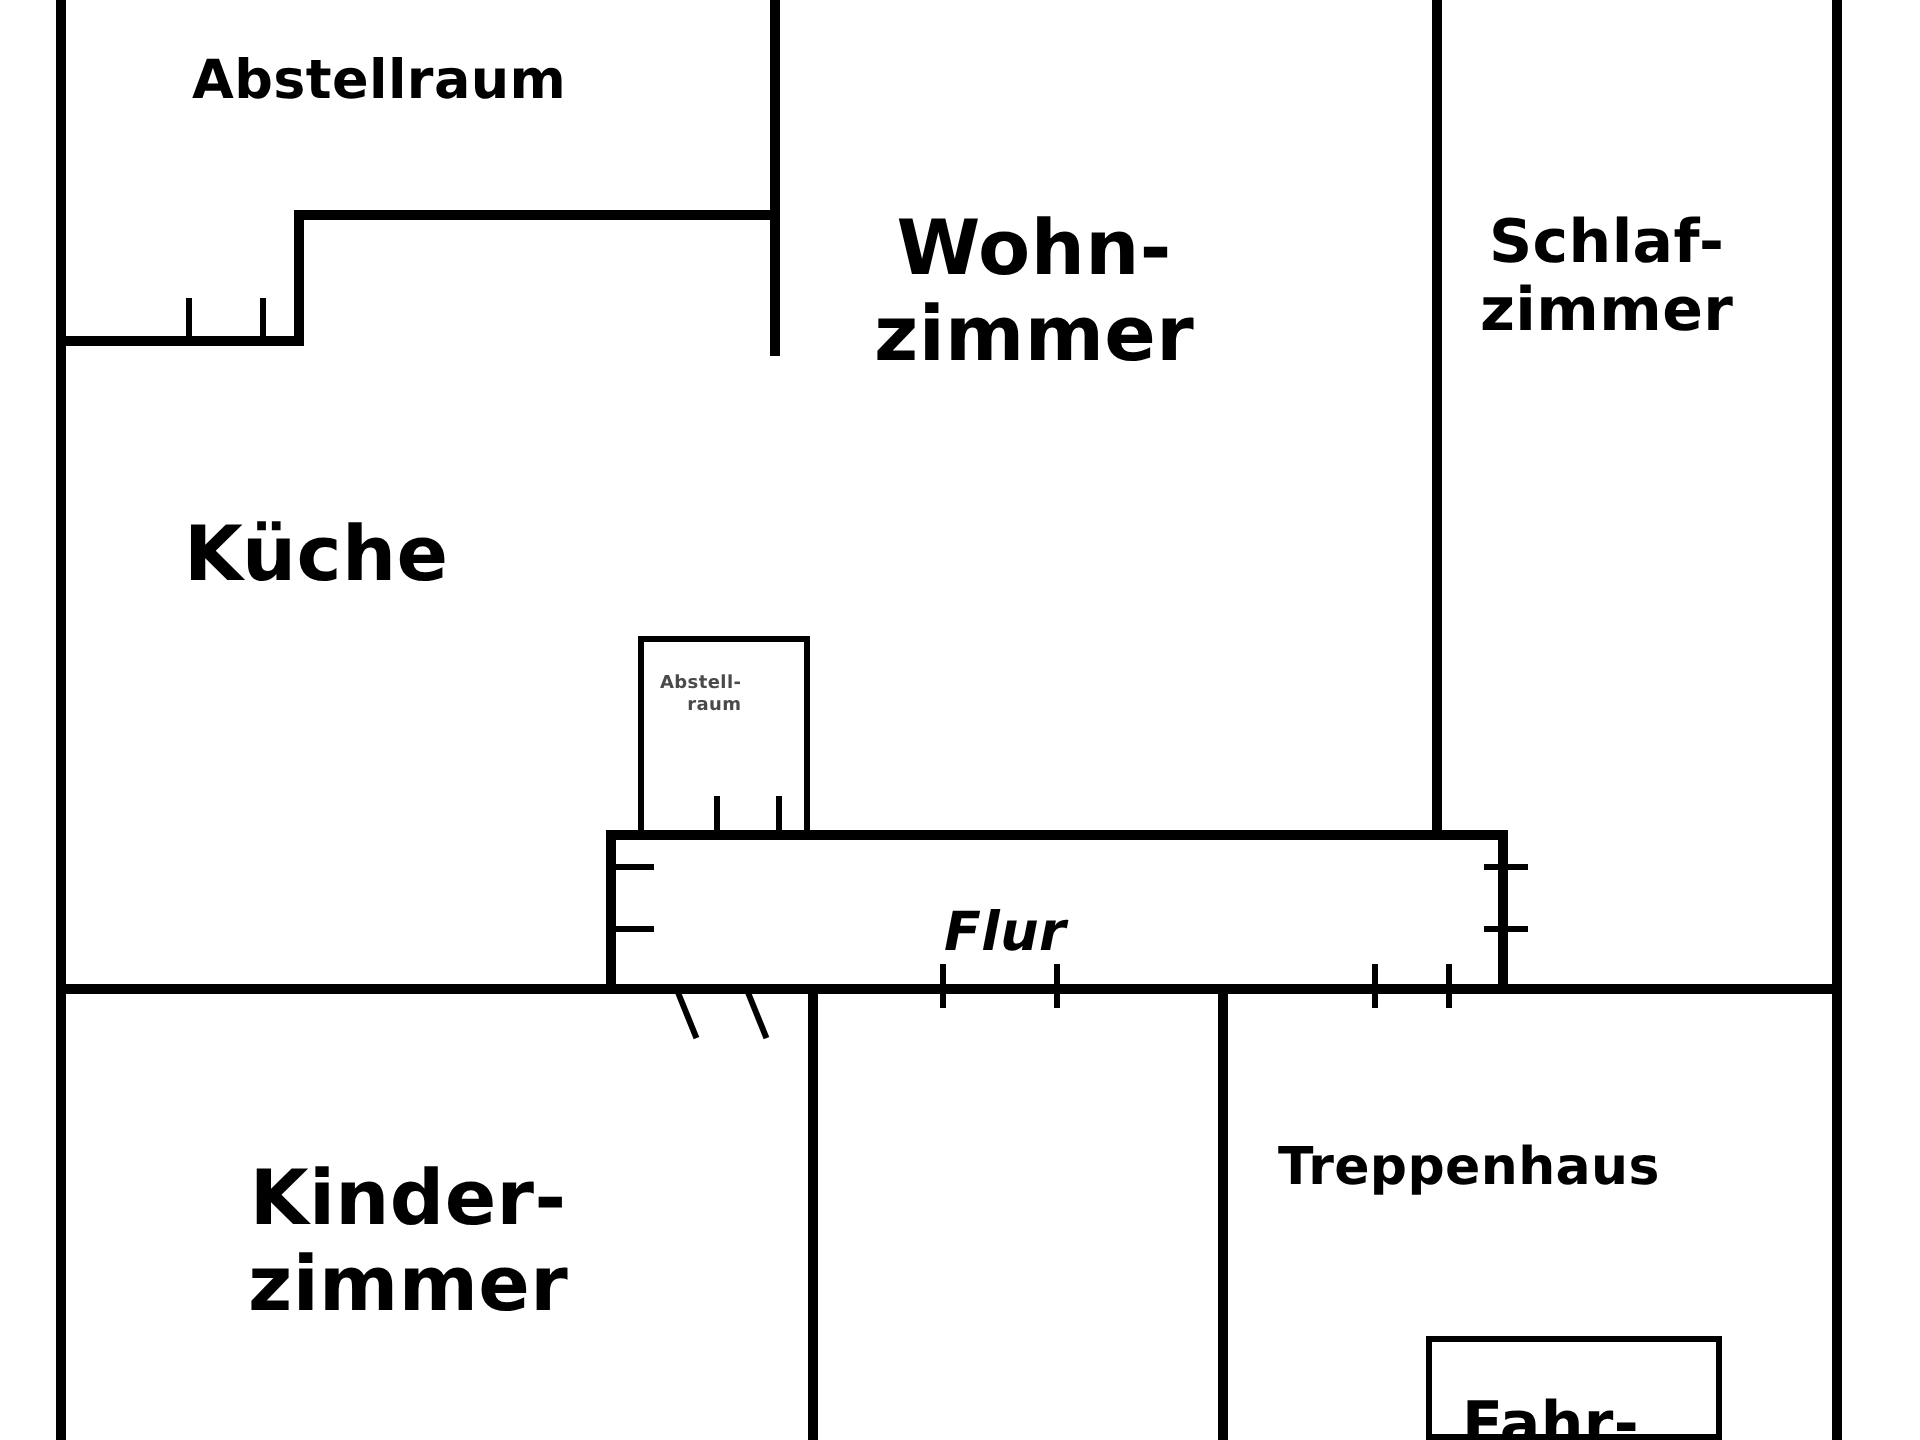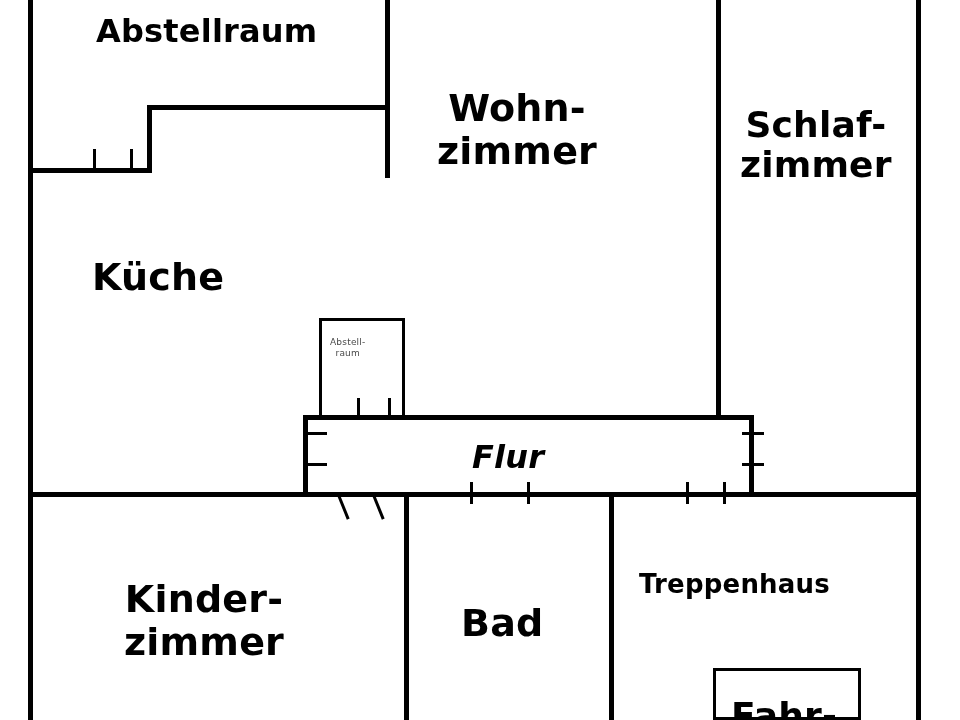--- a/index.html
+++ b/index.html
@@ -23,29 +23,29 @@
     position: absolute;
     color: #000000;
     font-weight: bold;
     font-family: "DejaVu Sans", sans-serif;
     line-height: 1.12;
     white-space: pre-line;
     text-align: center;
     letter-spacing: 0.2px;
   }
   .label.sz-xl { font-size: 38px; }
-  .label.sz-lg { font-size: 32px; }
-  .label.sz-md { font-size: 36px; }
+  .label.sz-lg { font-size: 27px; margin-top: 12px; }
+  .label.sz-md { font-size: 30px; }
   .label.sz-sm { font-size: 26px; }
   .label.sz-tiny {
     font-size: 9px;
-    font-weight: normal;
+    font-weight: bold;
     color: #4a4a4a;
     line-height: 1.25;
-    text-align: center;
+    text-align: right;
   }
   .door-box {
     position: absolute;
     border: 3px solid #000000;
     background: #ffffff;
     box-sizing: border-box;
   }
   .swing {
     position: absolute;
     background: #000000;
@@ -101,32 +101,31 @@
   <div class="swing" style="left:470px; top:482px; width:3px; height:22px;"></div>
   <div class="swing" style="left:527px; top:482px; width:3px; height:22px;"></div>
 
   <div class="swing" style="left:686px; top:482px; width:3px; height:22px;"></div>
   <div class="swing" style="left:723px; top:482px; width:3px; height:22px;"></div>
 
   <div class="label sz-lg" style="left:96px; top:14px;">Abstellraum</div>
 
   <div class="label sz-xl" style="left:92px; top:228px;margin-top:28px;">Küche</div>
 
-  <div class="label sz-xl" style="left:437px; top:87px;">Wohn-
+  <div class="label sz-xl" style="left:437px; top:103px;">Wohn-
 zimmer</div>
 
   <div class="label sz-md" style="left:740px; top:105px;">Schlaf-
 zimmer</div>
 
   <div class="label sz-lg" style="left:472px; top:440px;font-style:italic;">Flur</div>
 
   <div class="label sz-xl" style="left:88px; top:578px;margin-left:36px;">Kinder-
 zimmer</div>
 
-  <div class="label sz-xl" style="left:461px; top:602px;">Bad</div>
 
   <div class="label sz-sm" style="left:639px; top:570px;">Treppenhaus</div>
 
   <div class="label sz-md" style="left:731px; top:696px;">Fahr-</div>
 
   <div class="label sz-tiny" style="left:330px; top:337px;">Abstell-
 raum</div>
 
 </div>
 

